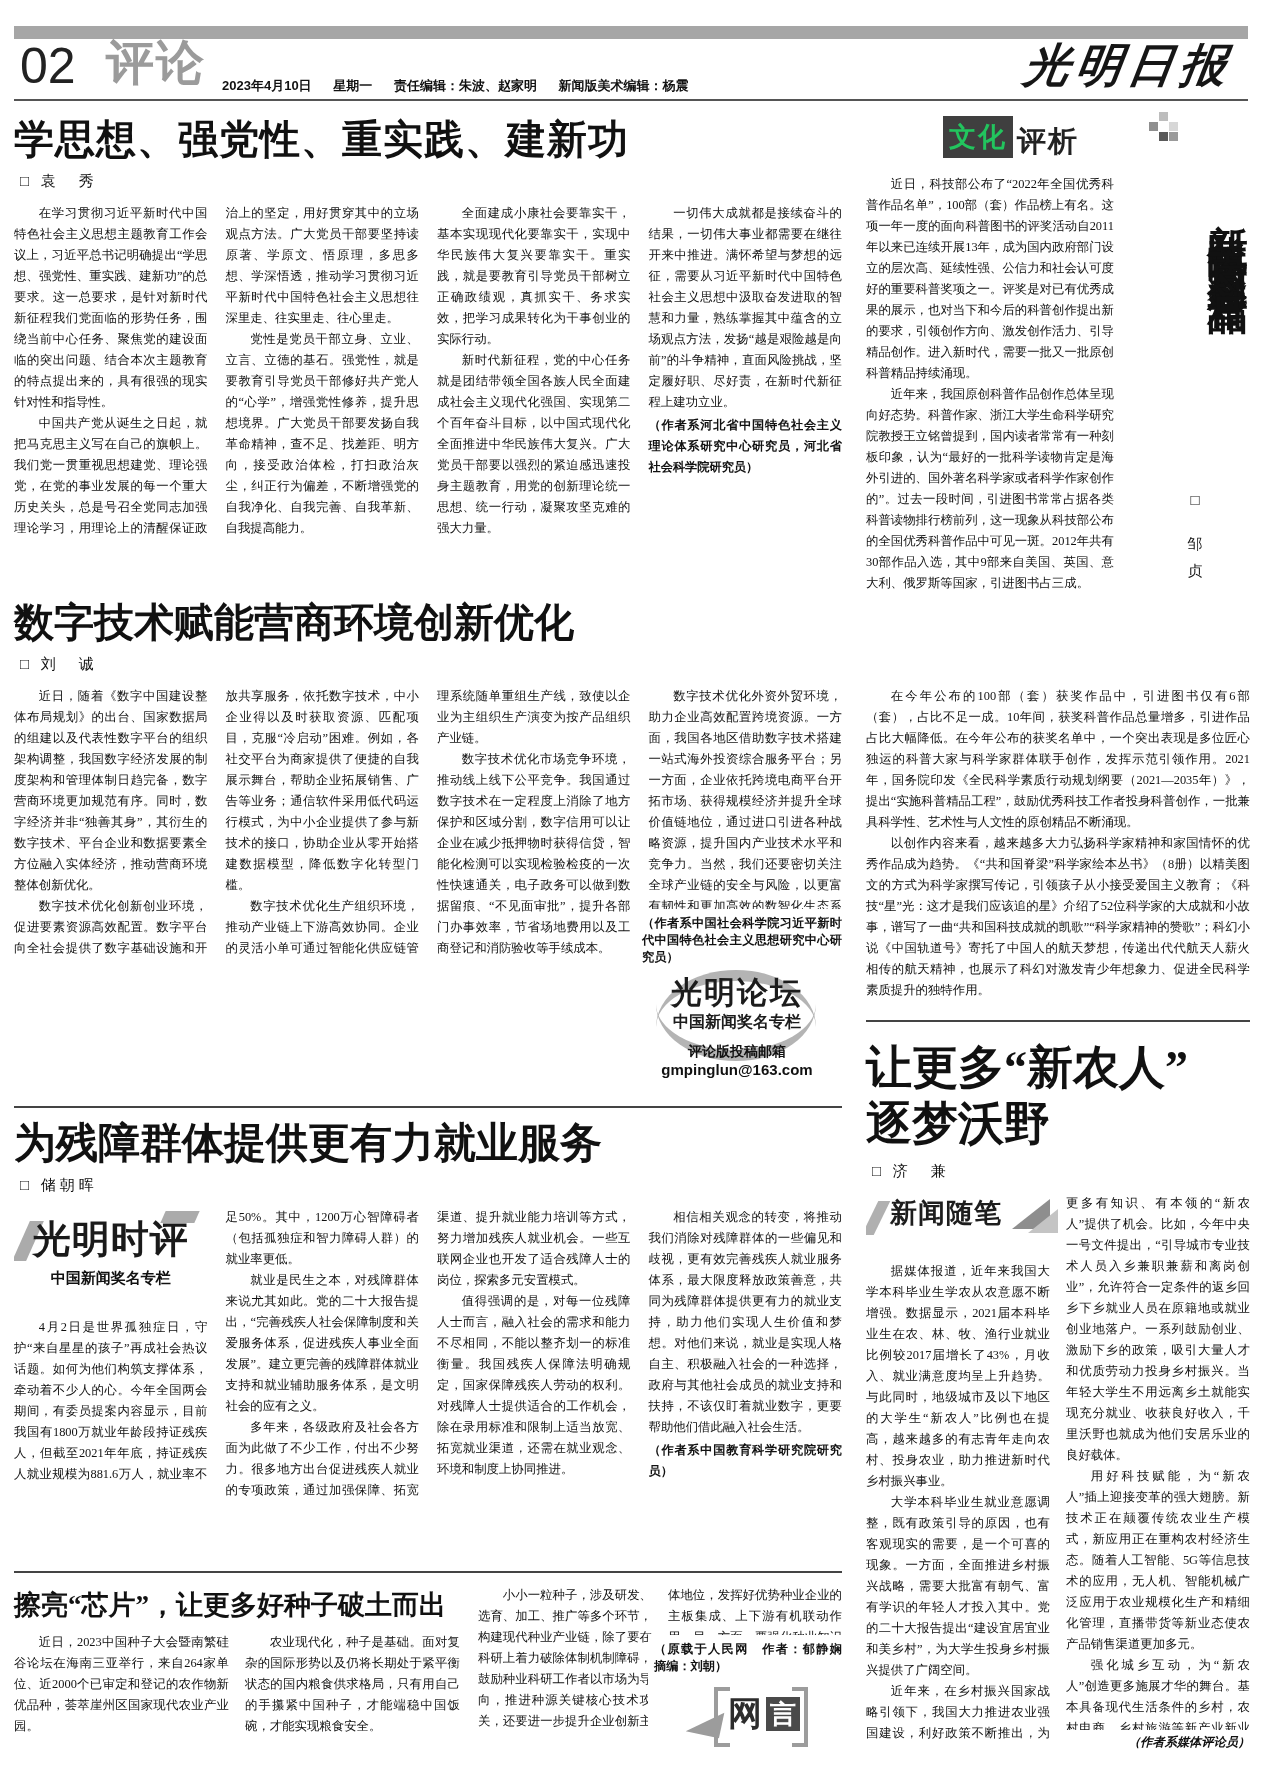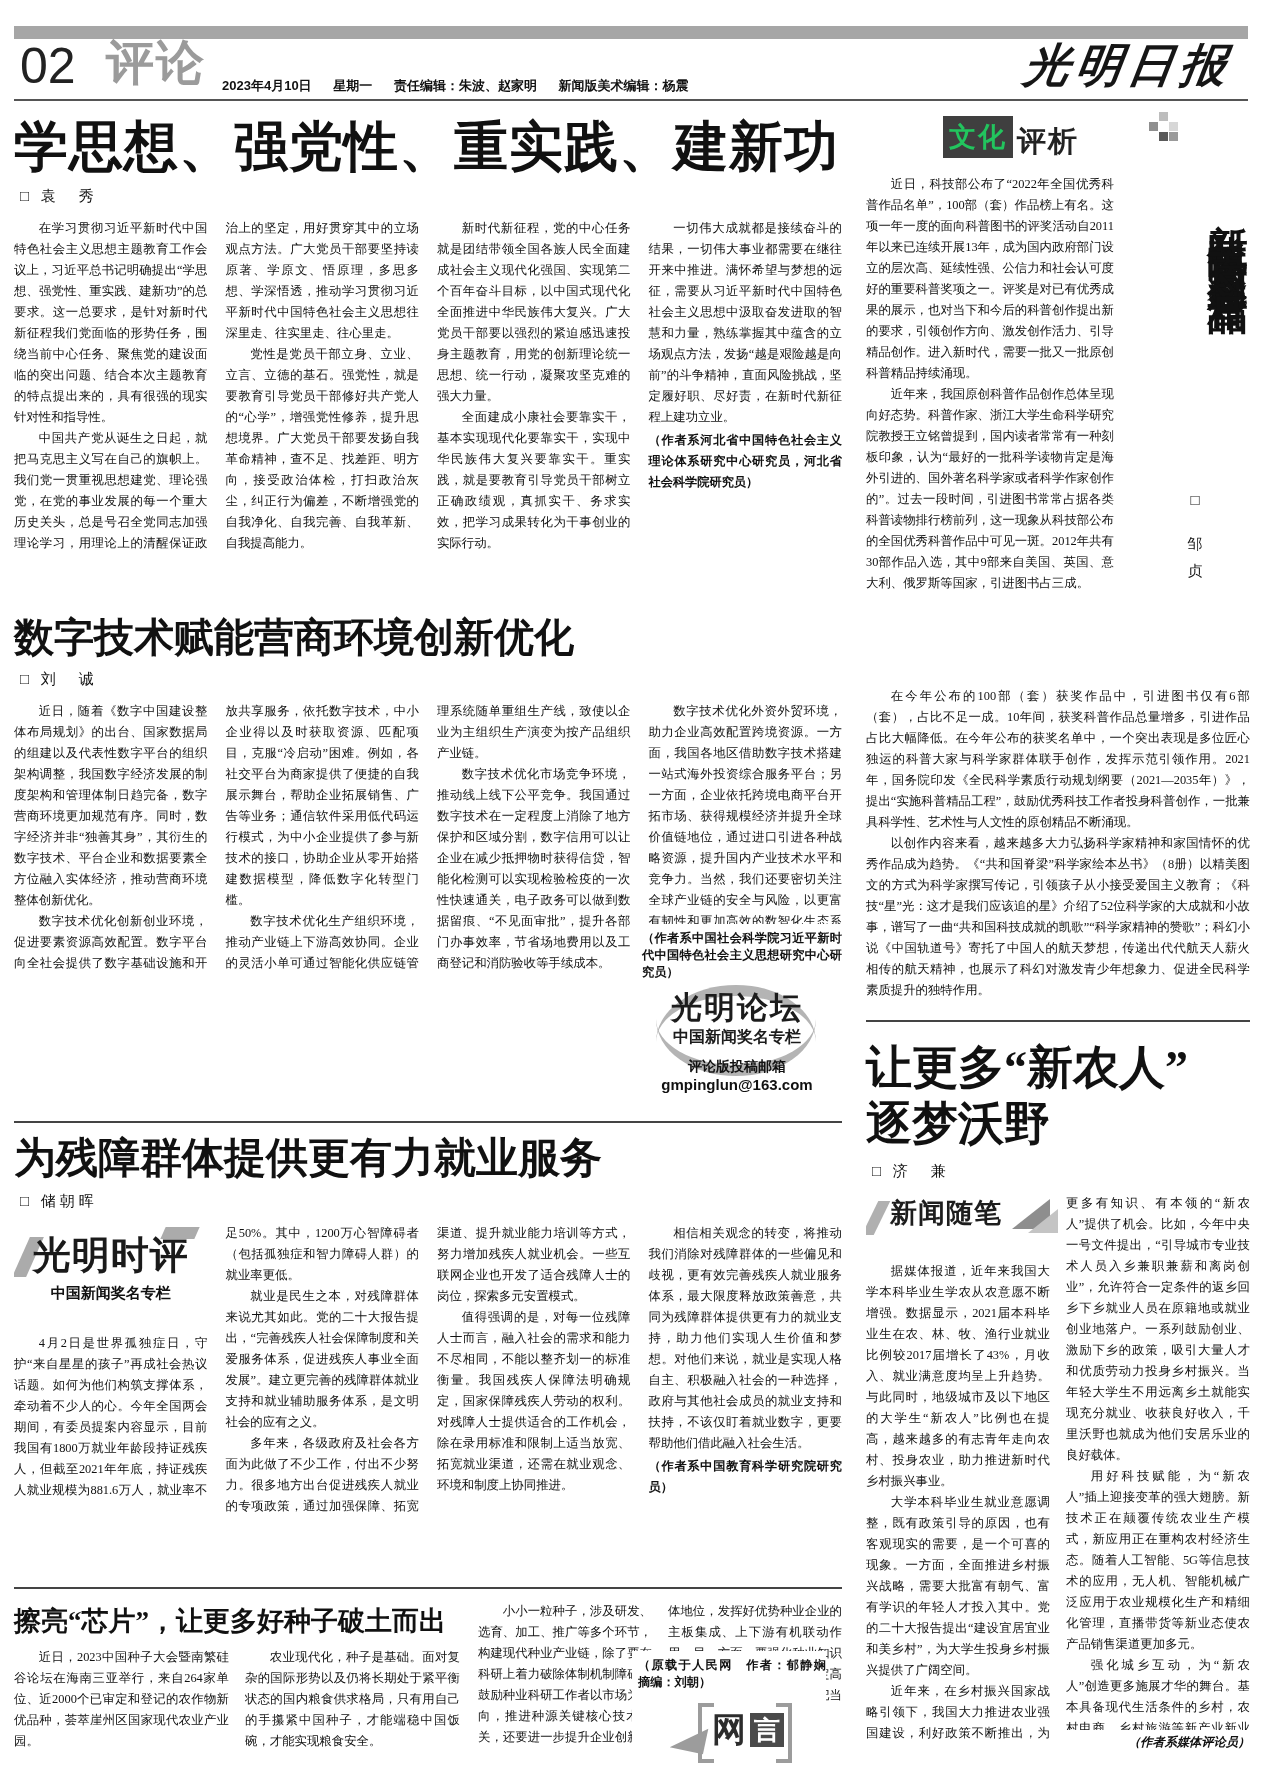--- a/index.html
+++ b/index.html
@@ -23,21 +23,21 @@
   .rail{position:absolute;left:866px;top:108px;width:384px;}
   p.para{margin:0;text-indent:2em;}
   .body{font-size:12.4px;line-height:21px;text-align:justify;overflow:hidden;}
   .cols4{column-count:4;column-gap:18px;}
   .cols2{column-count:2;column-gap:16px;}
   .attr{font-family:"Liberation Sans",sans-serif;font-weight:bold;font-size:12.2px;
         margin:2px 0 0;text-align:justify;}
   .byline{font-size:15px;letter-spacing:4px;margin:10px 0 12px 6px;}
   .hrule{border-top:2px solid #444;margin:12px 0;}
   
-  .a1-title{font-size:54px;font-weight:900;line-height:1.1;letter-spacing:1px;
+  .a1-title{font-size:40px;font-weight:900;line-height:1.1;letter-spacing:1px;
             white-space:nowrap;margin:10px 0 8px;}
   .a1-body{height:372px;}
   
   .a2-title{font-size:40px;font-weight:900;line-height:1.1;margin:26px 0 0;white-space:nowrap;}
   .a2-wrap{position:relative;}
   .a2-body{height:408px;}
   .forum-wrap{position:absolute;right:0;bottom:0;width:200px;background:#fff;padding:4px 0 0 8px;}
   .forum-badge{position:relative;width:190px;height:118px;margin-top:10px;text-align:center;}
   .fb-arc{position:absolute;left:14px;width:160px;height:46px;border:0 solid #b4b4b4;}
   .fb-arc.top{top:-6px;border-top-width:11px;border-radius:50% 50% 0 0/100% 100% 0 0;}
@@ -62,21 +62,21 @@
   .sp-title{position:relative;font-family:"Liberation Sans",sans-serif;font-weight:900;
             font-size:38px;letter-spacing:1px;color:#1a1a1a;line-height:1.3;}
   .sp-sub{position:relative;font-family:"Liberation Sans",sans-serif;font-weight:900;
           font-size:15px;margin-top:2px;}
   
   .a4{display:grid;grid-template-columns:446px 1fr;column-gap:18px;margin-top:6px;}
   .a4-title{font-size:27px;font-weight:900;line-height:1.2;margin:4px 0 10px;white-space:nowrap;}
   .a4-left-body{height:106px;}
   .a4-right{position:relative;height:158px;}
   .a4-right-body{height:158px;}
-  .a4-tail{position:absolute;right:16px;bottom:0;width:188px;background:#fff;padding:4px 0 0 6px;}
+  .a4-tail{position:absolute;right:0;bottom:0;width:188px;background:#fff;padding:4px 0 0 6px;}
   .wy-badge{position:relative;width:120px;height:56px;margin:12px auto 0;}
   .wy-arrow{position:absolute;left:0;bottom:8px;width:0;height:0;border-style:solid;
             border-width:0 0 26px 34px;border-color:transparent transparent #9c9c9c transparent;
             transform:rotate(12deg);}
   .wy-bl,.wy-br{position:absolute;top:0;width:12px;height:52px;border:4px solid #9c9c9c;}
   .wy-bl{left:26px;border-right:none;}
   .wy-br{right:0;border-left:none;}
   .wy-net{position:absolute;left:40px;top:6px;font-weight:900;font-size:34px;color:#2c2c2c;
           font-family:"Liberation Sans",sans-serif;line-height:1.2;}
   .wy-yan{position:absolute;left:78px;top:10px;width:34px;height:34px;background:#4a4a4a;
@@ -140,22 +140,22 @@
   <div class="main">
 
     <div>
       <h1 class="a1-title">学思想、强党性、重实践、建新功</h1>
       <div class="byline">□ 袁　秀</div>
       <div class="body cols4 a1-body">
         <div>
             <p class="para">在学习贯彻习近平新时代中国特色社会主义思想主题教育工作会议上，习近平总书记明确提出“学思想、强党性、重实践、建新功”的总要求。这一总要求，是针对新时代新征程我们党面临的形势任务，围绕当前中心任务、聚焦党的建设面临的突出问题、结合本次主题教育的特点提出来的，具有很强的现实针对性和指导性。</p>
             <p class="para">中国共产党从诞生之日起，就把马克思主义写在自己的旗帜上。我们党一贯重视思想建党、理论强党，在党的事业发展的每一个重大历史关头，总是号召全党同志加强理论学习，用理论上的清醒保证政治上的坚定，用好贯穿其中的立场观点方法。广大党员干部要坚持读原著、学原文、悟原理，多思多想、学深悟透，推动学习贯彻习近平新时代中国特色社会主义思想往深里走、往实里走、往心里走。</p>
             <p class="para">党性是党员干部立身、立业、立言、立德的基石。强党性，就是要教育引导党员干部修好共产党人的“心学”，增强党性修养，提升思想境界。广大党员干部要发扬自我革命精神，查不足、找差距、明方向，接受政治体检，打扫政治灰尘，纠正行为偏差，不断增强党的自我净化、自我完善、自我革新、自我提高能力。</p>
+            <p class="para">全面建成小康社会要靠实干，基本实现现代化要靠实干，实现中华民族伟大复兴要靠实干。重实践，就是要教育引导党员干部树立正确政绩观，真抓实干、务求实效，把学习成果转化为干事创业的实际行动。</p>
             <p class="para">新时代新征程，党的中心任务就是团结带领全国各族人民全面建成社会主义现代化强国、实现第二个百年奋斗目标，以中国式现代化全面推进中华民族伟大复兴。广大党员干部要以强烈的紧迫感迅速投身主题教育，用党的创新理论统一思想、统一行动，凝聚攻坚克难的强大力量。</p>
-            <p class="para">全面建成小康社会要靠实干，基本实现现代化要靠实干，实现中华民族伟大复兴要靠实干。重实践，就是要教育引导党员干部树立正确政绩观，真抓实干、务求实效，把学习成果转化为干事创业的实际行动。</p>
             <p class="para">一切伟大成就都是接续奋斗的结果，一切伟大事业都需要在继往开来中推进。满怀希望与梦想的远征，需要从习近平新时代中国特色社会主义思想中汲取奋发进取的智慧和力量，熟练掌握其中蕴含的立场观点方法，发扬“越是艰险越是向前”的斗争精神，直面风险挑战，坚定履好职、尽好责，在新时代新征程上建功立业。</p>
           </div>
         <p class="attr">（作者系河北省中国特色社会主义理论体系研究中心研究员，河北省社会科学院研究员）</p>
       </div>
     </div>
 
     <div>
       <h1 class="a2-title">数字技术赋能营商环境创新优化</h1>
       <div class="byline">□ 刘　诚</div>
       <div class="a2-wrap">

